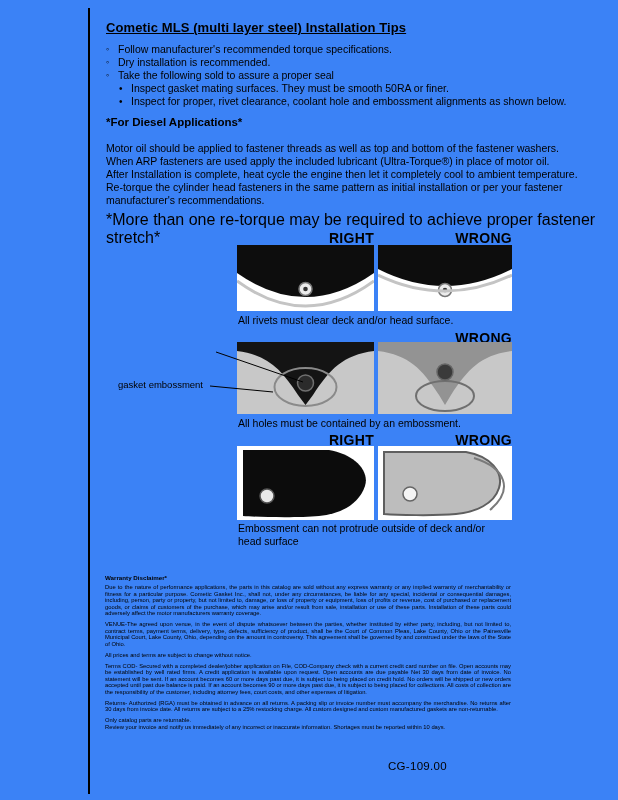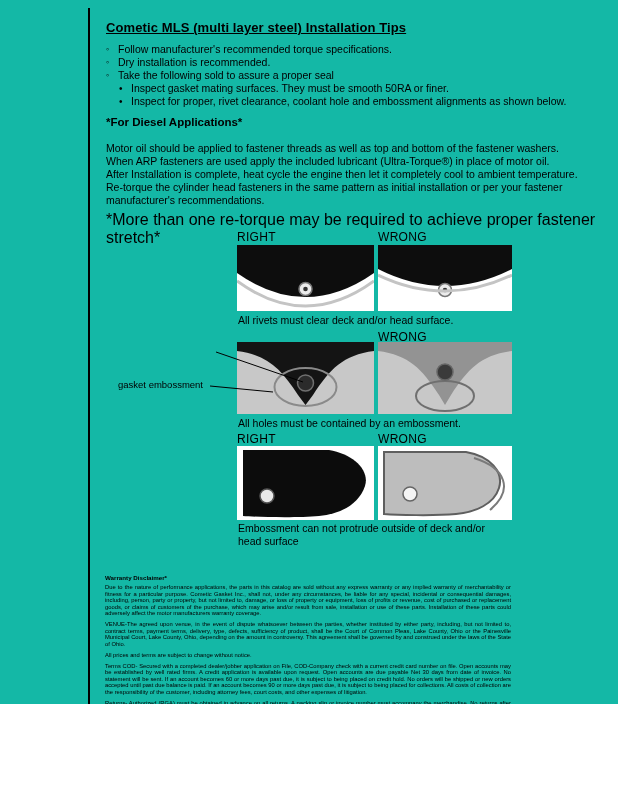--- a/index.html
+++ b/index.html
@@ -1,37 +1,37 @@
 <!DOCTYPE html>
 <html><head>
 <meta charset="utf-8">
 <style>
   * { margin:0; padding:0; box-sizing:border-box; }
   html,body { background:#ffffff; }
   body { width:618px; height:800px; font-family:"Liberation Sans", sans-serif; color:#000; }
-  .page { position:relative; width:618px; height:704px; background:#14b8a6; overflow:hidden; }
+  .page { position:relative; width:618px; height:800px; background:#3b82f6; overflow:hidden; }
 
   .left-rule { position:absolute; left:88px; top:8px; width:2px; height:786px; background:#000; }
 
   .title { position:absolute; left:106px; top:20px; font-size:13px; font-weight:bold; text-decoration:underline; letter-spacing:.1px; }
 
   .bullets { position:absolute; left:106px; top:43px; width:500px; font-size:10.5px; }
   .bullet { display:flex; line-height:13px; }
   .marker { flex:0 0 12px; width:12px; text-align:left; }
   .bullet.top .marker { font-size:9px; }
   .bullet.sub { margin-left:13px; }
   .bullet.sub .marker { font-size:10px; }
 
   .diesel-heading { position:absolute; left:106px; top:116px; font-size:11.5px; font-weight:bold; }
   .para { position:absolute; left:106px; width:482px; font-size:10.5px; line-height:13px; }
   .para1 { top:142px; }
   .para2 { top:168px; }
   .note { position:absolute; left:106px; top:211px; font-size:16px; }
 
-  .dg-label { position:absolute; font-size:12px; text-align:left; letter-spacing:.3px; }
+  .dg-label { position:absolute; font-size:14px; text-align:right; letter-spacing:.3px;font-weight:bold; }
   .dg-img { position:absolute; display:block; }
   .caption { position:absolute; font-size:10.5px; line-height:13px; }
 
   .coolant-label { position:absolute; left:143px; top:344px; width:80px; font-size:9.5px; line-height:11.5px; }
   .emboss-label { position:absolute; left:118px; top:379px; font-size:9.5px; }
 
   .overlay { position:absolute; left:0; top:0; width:618px; height:800px; pointer-events:none; }
 
   .disclaimer { position:absolute; left:105px; top:574px; width:406px; }
   .disc-h { font-size:6.2px; font-weight:bold; margin-bottom:3px; }

